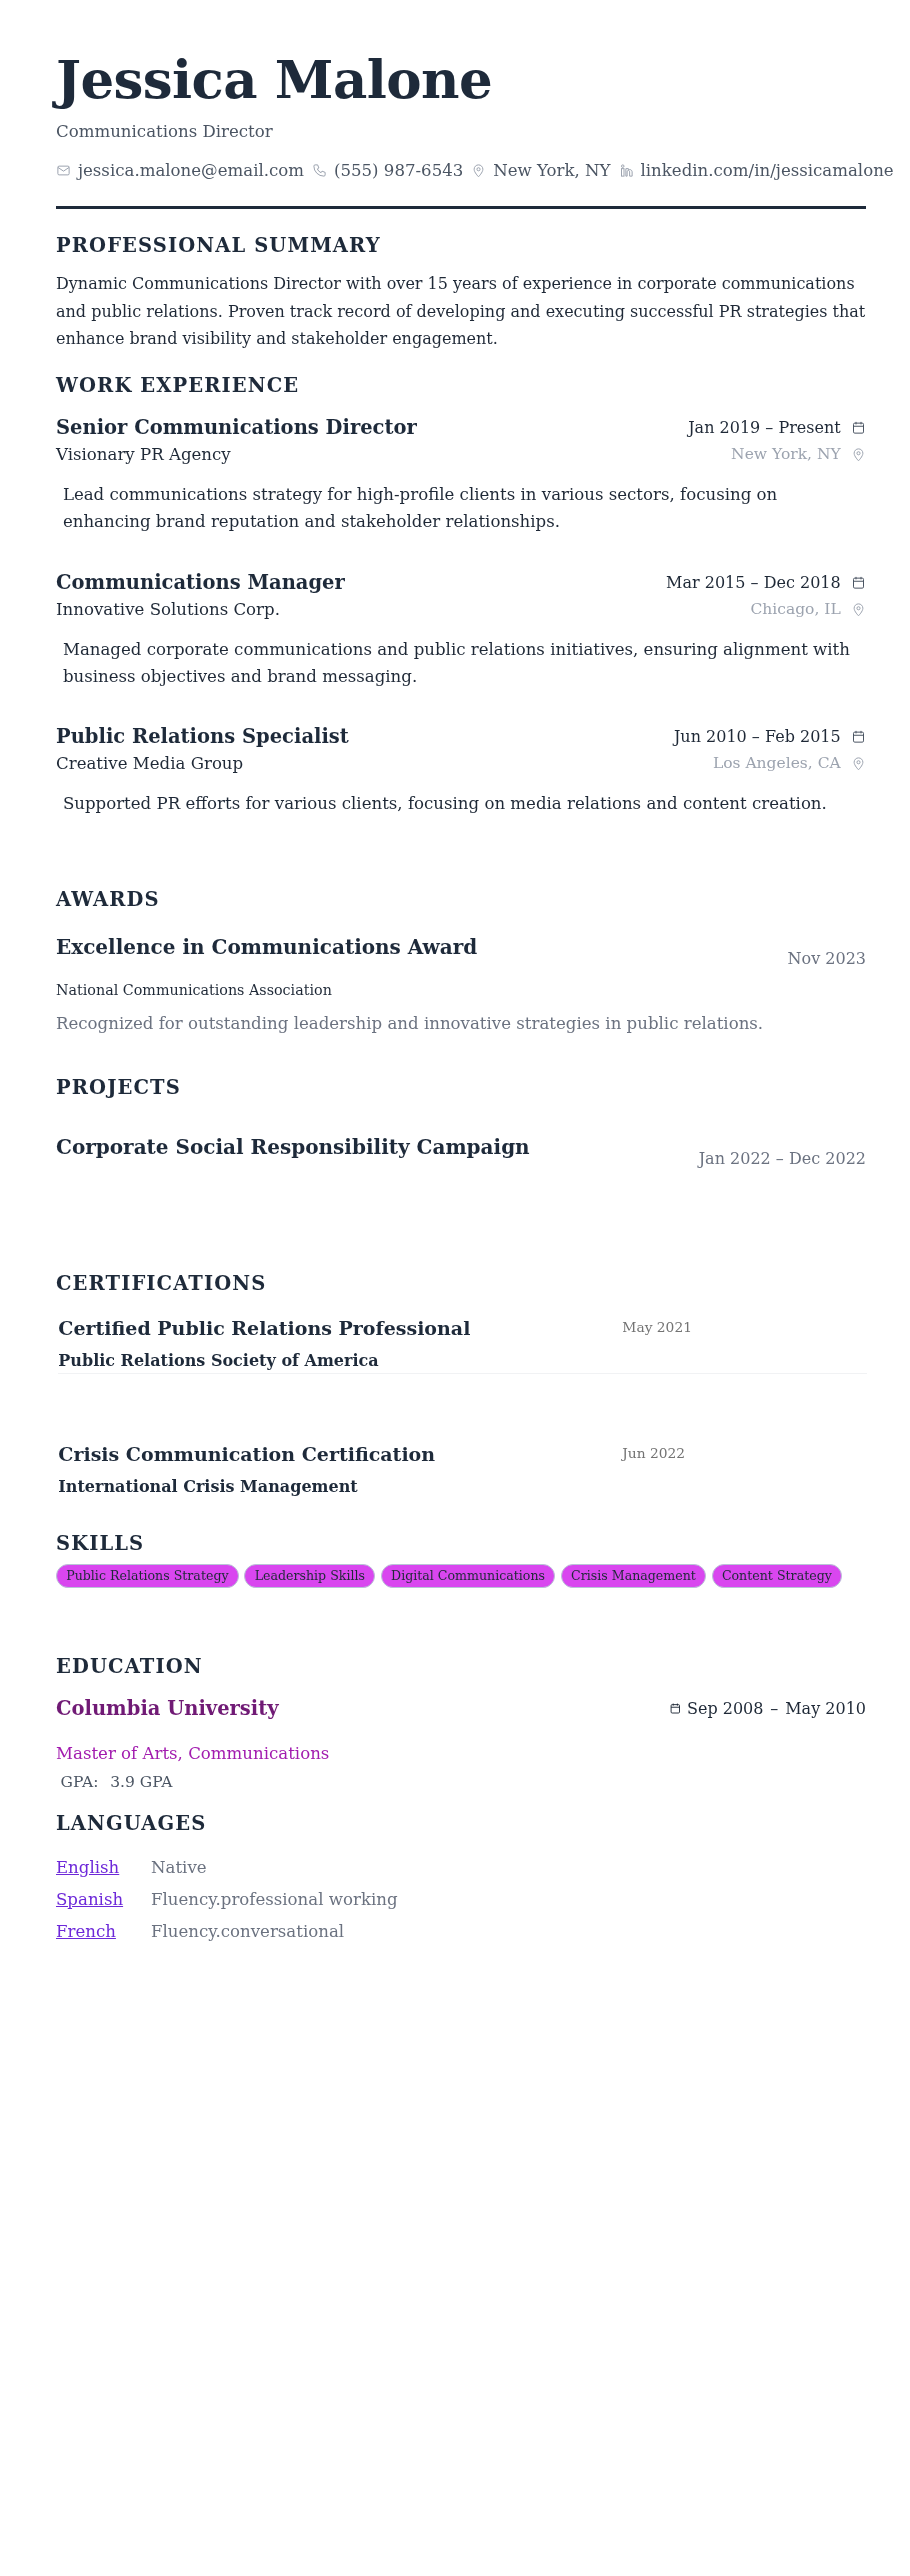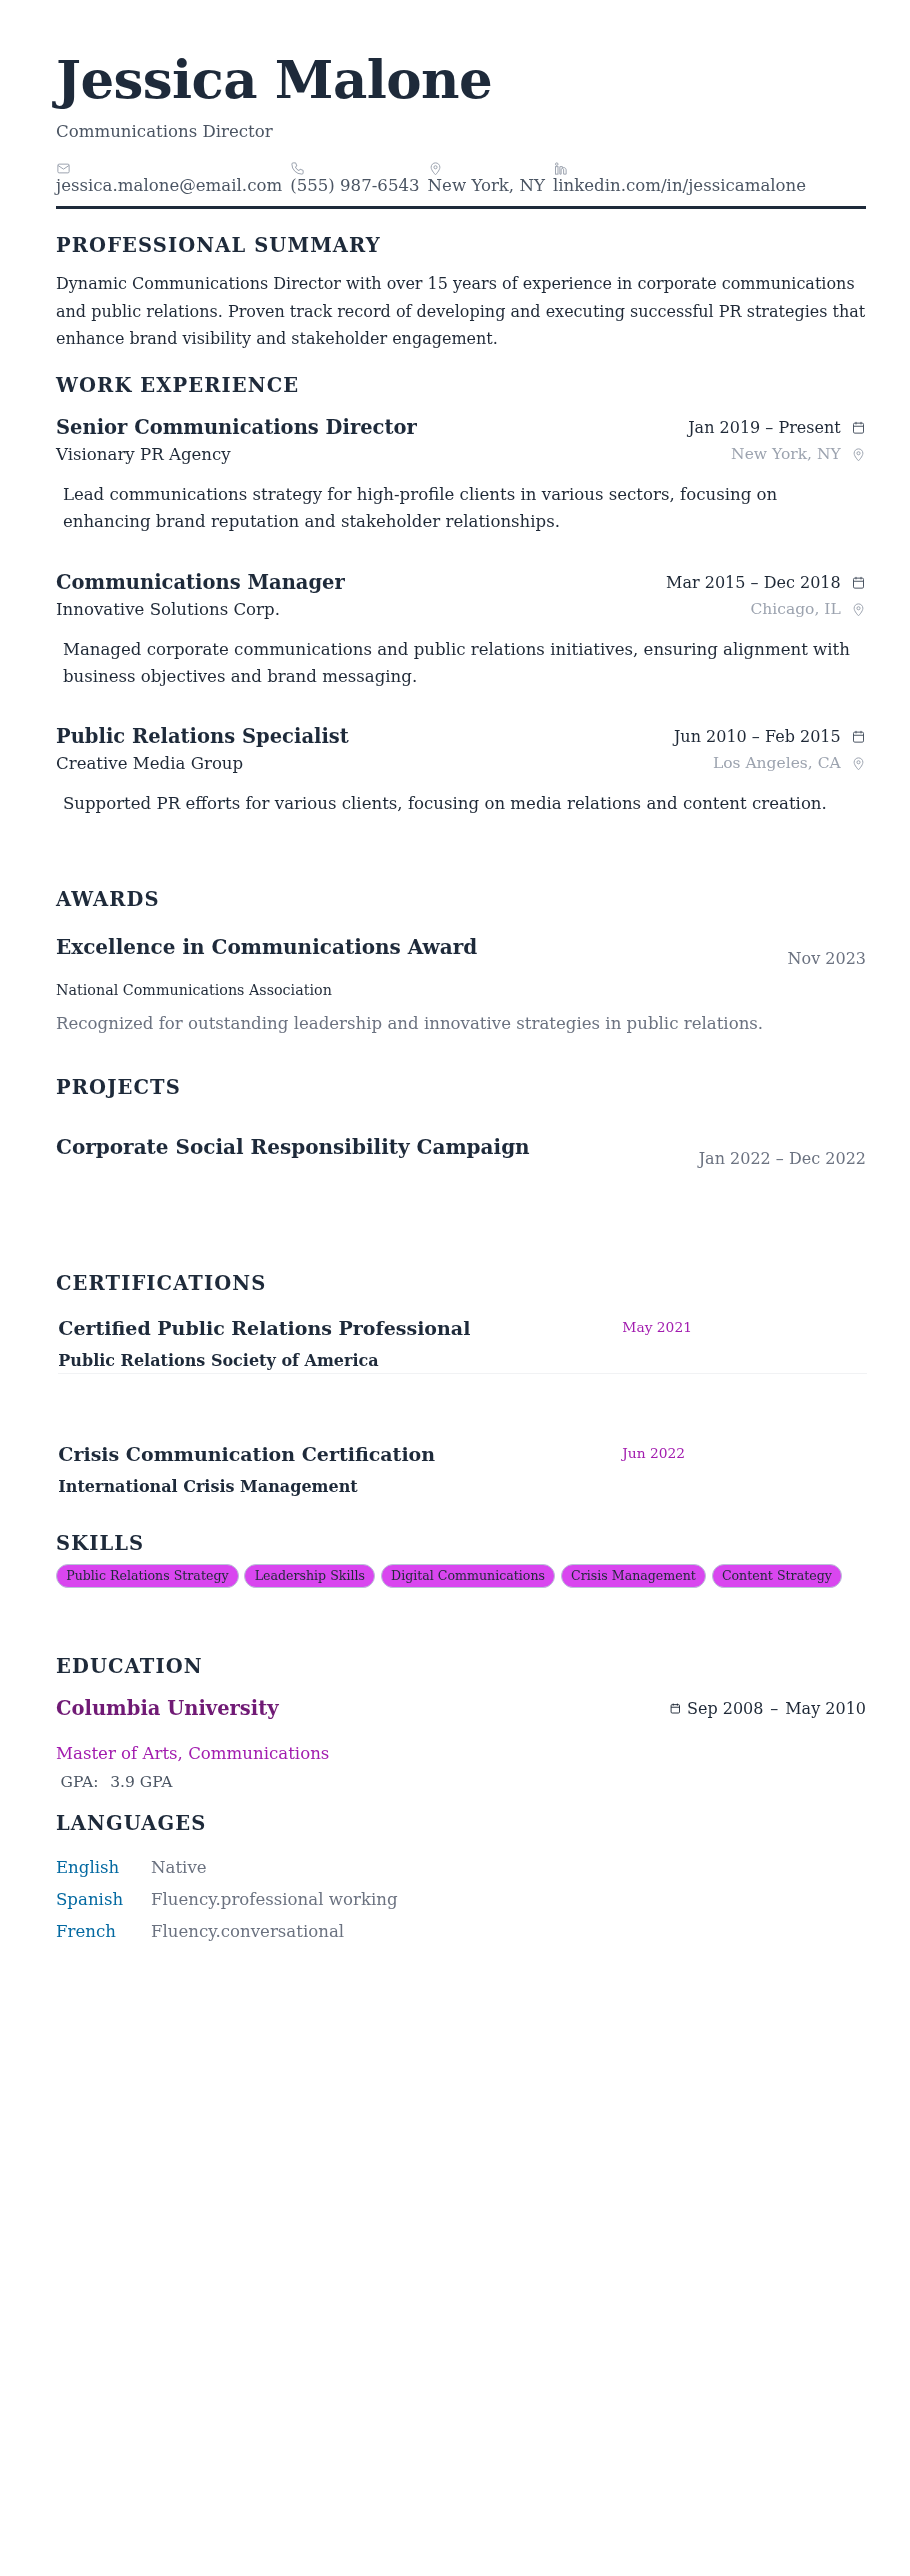--- a/index.html
+++ b/index.html
@@ -11,21 +11,21 @@
       color: #1f2937;
       position: relative;
       overflow: hidden;
     }
     .page { position: absolute; left: 56px; top: 0; width: 810px; }
     .abs { position: absolute; left: 0; }
 
     .name { top: 53px; font-size: 53px; font-weight: bold; color: #1e2a3a; line-height: 1; letter-spacing: -0.6px; }
     .title { top: 122px; font-size: 16.6px; color: #4b5563; }
     .contacts { top: 161px; display: flex; align-items: center; font-size: 16.6px; color: #4b5563; white-space: nowrap; }
-    .contacts .item { display: inline-flex; align-items: flex-start; margin-right: 8px; flex-direction: column; }
+    .contacts .item { display: inline-flex; align-items: center; margin-right: 8px; }
     .contacts svg { width: 15px; height: 15px; margin-right: 6.9px; stroke: #9ca3af; fill: none; stroke-width: 1.6; }
     .rule { top: 206px; width: 810px; height: 2.9px; background: #1e2a3a; }
 
     .h2 { font-size: 19.5px; font-weight: bold; color: #1e2a3a; letter-spacing: 1.1px; }
     .body-text { font-size: 16px; line-height: 27.5px; color: #1f2937; }
 
     .summary-h { top: 234px; }
     .summary-p { top: 270px; width: 810px; }
 
     .exp-h { top: 374px; }
@@ -52,21 +52,21 @@
 
     .projects-h { top: 1076px; }
     .project { top: 1126px; width: 810px; }
     .project-url { font-size: 13.8px; color: #1f2937; margin-top: 2.3px; }
     .project-desc { font-size: 14.3px; line-height: 24px; color: #6b7280; margin-top: 13.8px; }
 
     .certs-h { top: 1272px; }
     .cert { width: 786px; left: 2.3px; }
     .cert-row { position: relative; height: 29px; }
     .cert-title { font-size: 19px; font-weight: bold; color: #1e2a3a; position: absolute; left: 0; top: 0; }
-    .cert-date { font-size: 13.8px; color: #a21caf; position: absolute; left: 564px; top: 2.3px; }
+    .cert-date { font-size: 13.8px; color: #737373; position: absolute; left: 564px; top: 2.3px; }
     .cert-issuer { font-size: 16px; font-weight: bold; color: #1e2a3a; margin-top: 4.6px; }
     .cert1 { top: 1317px; }
     .cert2 { top: 1443px; }
     .cert-divider { top: 1373px; left: 2.3px; width: 809px; height: 1.1px; background: #f1f2f4; }
 
     .skills-h { top: 1532px; }
     .skills { top: 1564px; display: flex; gap: 5.7px; }
     .chip { font-size: 12.6px; color: #1f2937; background: #d946ef; border: 1.1px solid #b8c4d6; border-radius: 13.8px; padding: 3.4px 9.2px; white-space: nowrap; }
 
     .edu-h { top: 1655px; }
@@ -75,21 +75,21 @@
     .edu-school { font-size: 19.5px; font-weight: bold; color: #701a75; }
     .edu-dates { font-size: 16px; color: #1f2937; display: inline-flex; align-items: center; }
     .edu-dates svg { width: 12.6px; height: 12.6px; margin-right: 5.7px; stroke: #1f2937; fill: none; stroke-width: 1.8; }
     .edu-degree { font-size: 16.6px; color: #a21caf; margin-top: 24px; }
     .edu-gpa { font-size: 15.5px; color: #4b5563; margin-top: 10.3px; padding-left: 4.6px; }
     .edu-gpa .gpa-val { margin-left: 6.9px; }
 
     .lang-h { top: 1812px; }
     .langs { top: 1852px; }
     .lang-row { display: flex; font-size: 16.6px; line-height: 32px; }
-    .lang-name { width: 95px; color: #0369a1; }
+    .lang-name { width: 95px; color: #6d28d9; text-decoration: underline; }
     .lang-level { color: #6b7280; }
   </style>
 </head>
 <body>
 
 <div class="page">
 
   <h1 class="abs name">Jessica Malone</h1>
   <div class="abs title">Communications Director</div>
 

